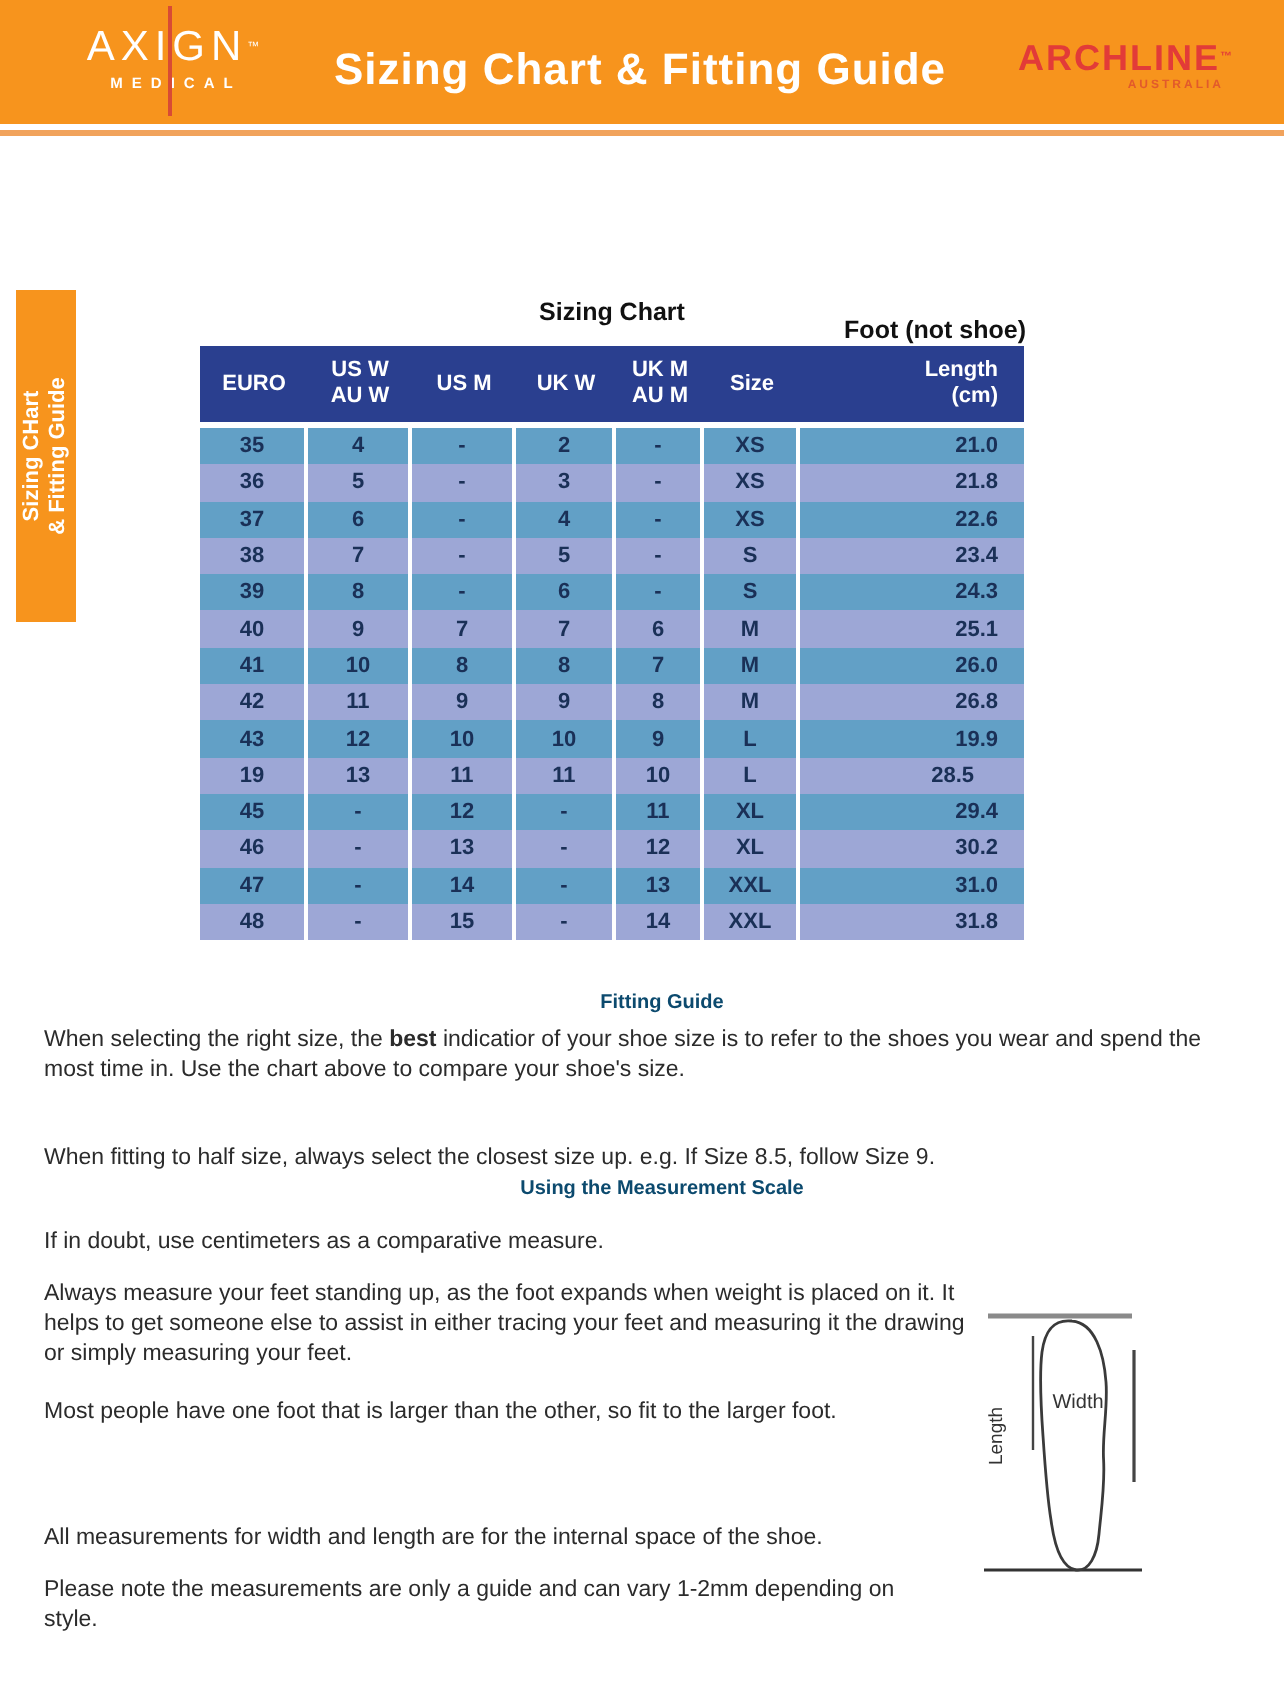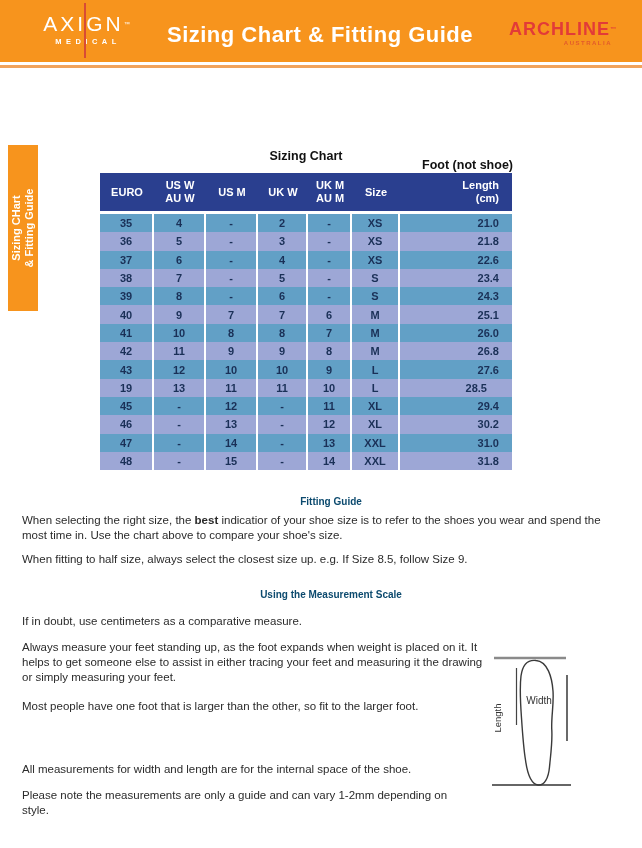--- a/index.html
+++ b/index.html
@@ -186,21 +186,21 @@
         <div class="td" style="width: 48px;">M</div>
         <div class="td" style="width: 112px;">26.8</div>
       </div>
       <div class="tr row-blue">
         <div class="td" style="width: 54px;">43</div>
         <div class="td" style="width: 52px;">12</div>
         <div class="td" style="width: 52px;">10</div>
         <div class="td" style="width: 50px;">10</div>
         <div class="td" style="width: 44px;">9</div>
         <div class="td" style="width: 48px;">L</div>
-        <div class="td" style="width: 112px;">27.6</div>
+        <div class="td" style="width: 112px;">19.9</div>
       </div>
       <div class="tr row-lav">
         <div class="td" style="width: 54px;">19</div>
         <div class="td" style="width: 52px;">13</div>
         <div class="td" style="width: 52px;">11</div>
         <div class="td" style="width: 50px;">11</div>
         <div class="td" style="width: 44px;">10</div>
         <div class="td" style="width: 48px;">L</div>
         <div class="td" style="width: 100px;">28.5</div>
       </div>
@@ -237,21 +237,21 @@
         <div class="td" style="width: 52px;">15</div>
         <div class="td" style="width: 50px;">-</div>
         <div class="td" style="width: 44px;">14</div>
         <div class="td" style="width: 48px;">XXL</div>
         <div class="td" style="width: 112px;">31.8</div>
       </div>
     </div>
 
   <div class="center-head" style="top:496px;">Fitting Guide</div>
   <div class="para" style="top:513px;width:604px;"><span>When selecting the right size, the </span><b>best</b><span> indicatior of your shoe size is to refer to the shoes you wear and spend the most time in. Use the chart above to compare your shoe's size.</span></div>
-  <div class="para" style="top:552px;width:604px;">When fitting to half size, always select the closest size up. e.g. If Size 8.5, follow Size 9.</div>
+  <div class="para" style="top:572px;width:604px;">When fitting to half size, always select the closest size up. e.g. If Size 8.5, follow Size 9.</div>
 
   <div class="center-head" style="top:589px;">Using the Measurement Scale</div>
   <div class="para" style="top:614px;width:560px;">If in doubt, use centimeters as a comparative measure.</div>
   <div class="para" style="top:640px;width:462px;">Always measure your feet standing up, as the foot expands when weight is placed on it. It helps to get someone else to assist in either tracing your feet and measuring it the drawing or simply measuring your feet.</div>
   <div class="para" style="top:762px;width:470px;">All measurements for width and length are for the internal space of the shoe.</div>
   <div class="para" style="top:699px;width:470px;">Most people have one foot that is larger than the other, so fit to the larger foot.</div>
   <div class="para" style="top:788px;width:440px;">Please note the measurements are only a guide and can vary 1-2mm depending on style.</div>
 
   <svg class="foot-svg" width="95" height="145" viewBox="0 0 95 145">
     <line x1="6" y1="10" x2="78" y2="10" stroke="#8a8a8a" stroke-width="2.5"></line>

